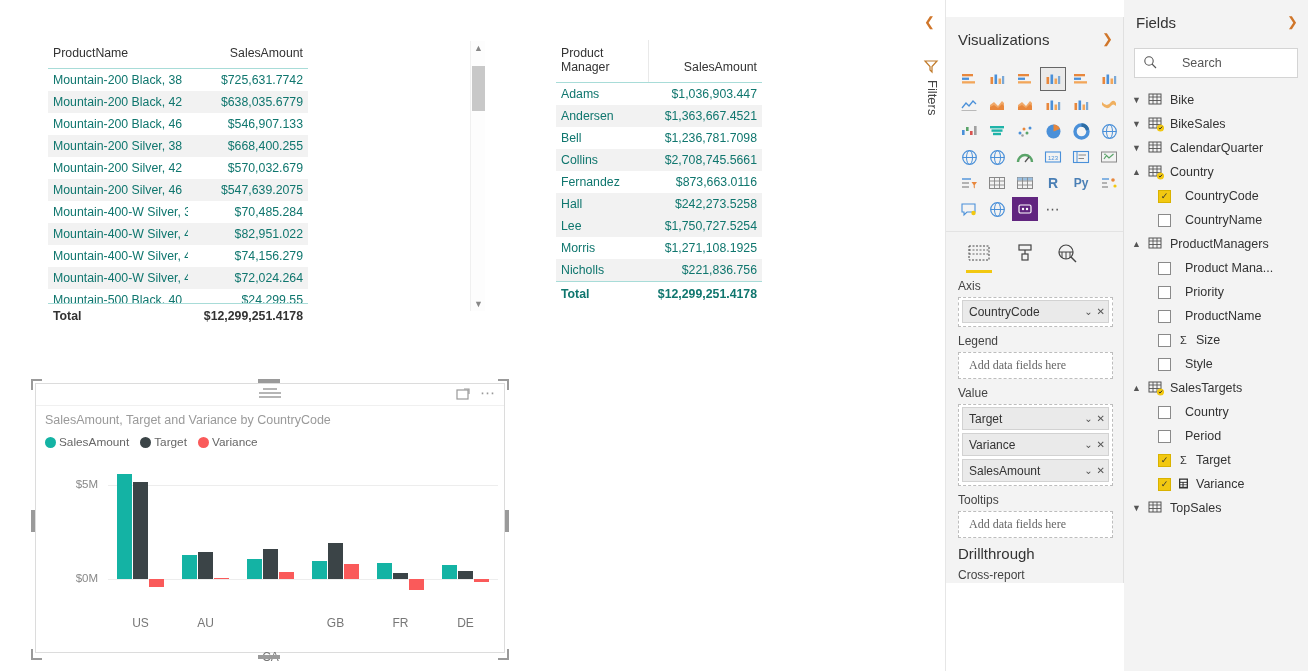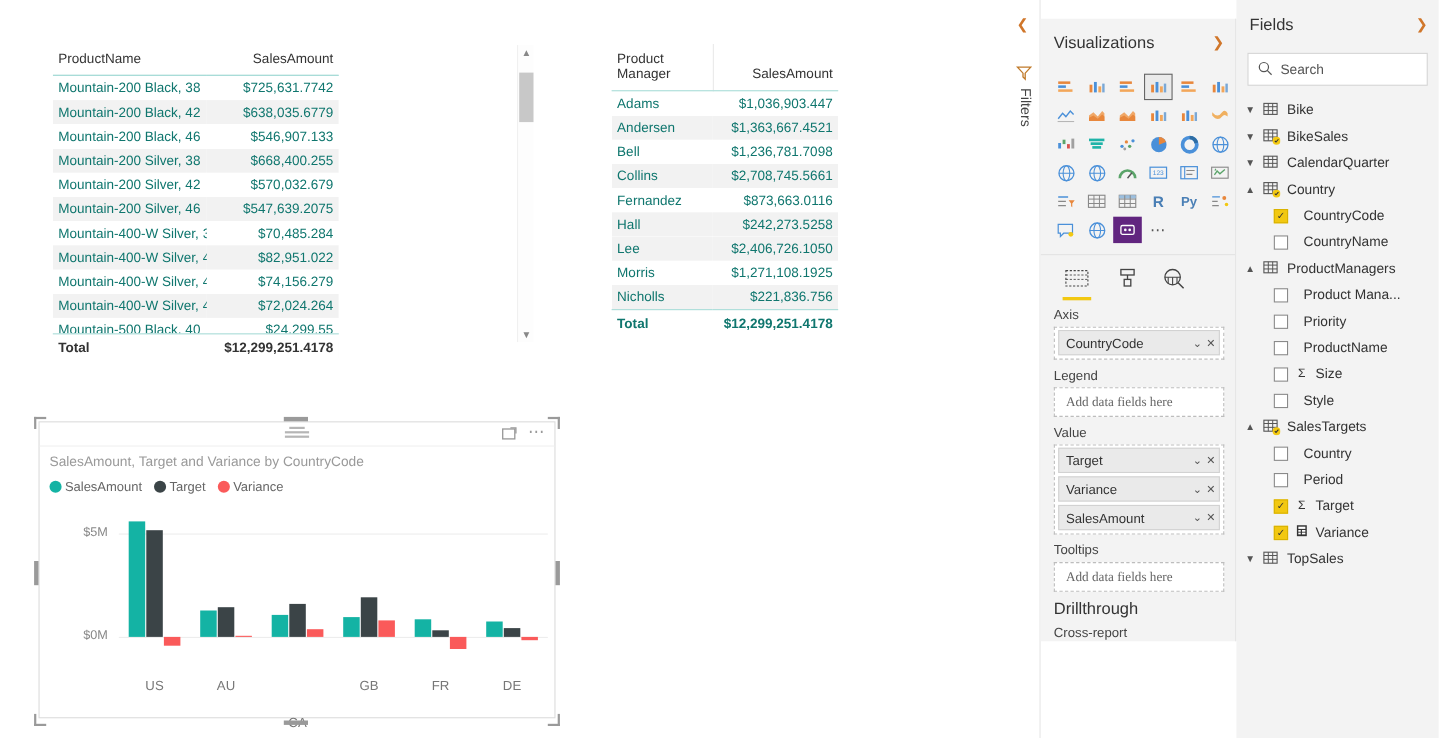--- a/index.html
+++ b/index.html
@@ -172,21 +172,21 @@
   .toggle-off .rail { position:absolute; left:12px; top:5px; width:22px; height:1.5px; background:#333; }
   #keepfilters-label { font-size:12px; color:#444; margin:16px 0 0 12px; }
 
   
   #fields-pane {
     position:absolute; left:1124px; top:0; width:184px; height:671px;
     background:#f3f3f3; overflow:hidden;
   }
   #fields-search {
     position:relative; margin:2px 10px 0 10px; height:30px; background:#fff;
-    border:1px solid #d4d4d4; display:flex; align-items:center; padding-left:8px; gap:7px;
+    border:1px solid #d4d4d4; display:flex; align-items:center; padding-left:8px; gap:25px;
   }
   #fields-search .ph { font-size:12.5px; color:#555; }
   #fields-list { margin-top:10px; }
   .field-row { display:flex; align-items:center; height:24px; padding-left:8px; font-size:12.5px; color:#333; cursor:pointer; }
   .field-row .chev { width:16px; color:#555; font-size:9px; }
   .field-row .tbl-icon { width:22px; display:flex; align-items:center; }
   .field-row .fname { white-space:nowrap; }
   .field-row.child { padding-left:34px; }
   .field-row.child .fcheck {
     width:13px; height:13px; border:1px solid #8a8a8a; background:#fff; margin-right:6px;
@@ -309,21 +309,21 @@
           <tr>
             <td>Fernandez</td>
             <td class="num">$873,663.0116</td>
           </tr>
           <tr class="alt">
             <td>Hall</td>
             <td class="num">$242,273.5258</td>
           </tr>
           <tr class="alt">
             <td>Lee</td>
-            <td class="num">$2,406,726.1050</td>
+            <td class="num">$1,750,727.5254</td>
           </tr>
           <tr>
             <td>Morris</td>
             <td class="num">$1,271,108.1925</td>
           </tr>
           <tr class="alt">
             <td>Nicholls</td>
             <td class="num">$221,836.756</td>
           </tr>
           <tr class="total">

